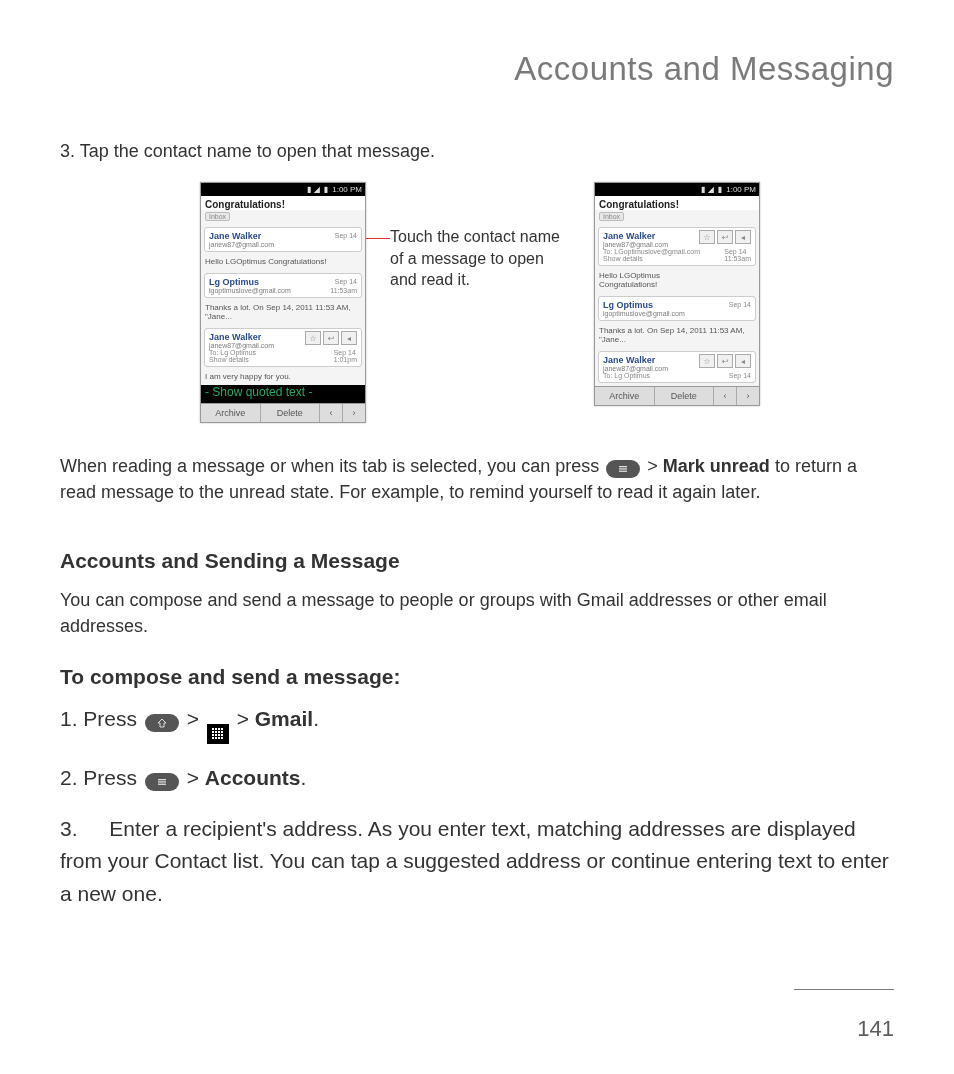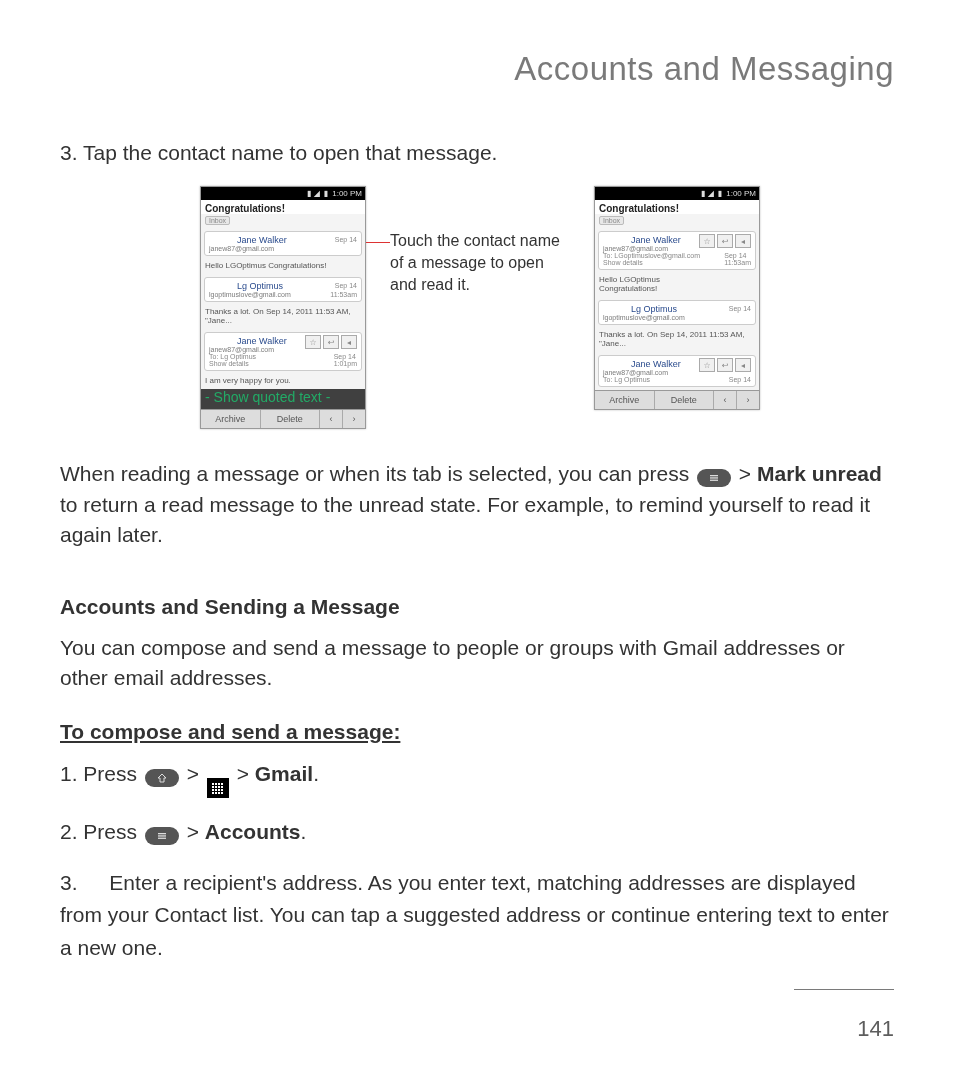--- a/index.html
+++ b/index.html
@@ -17,38 +17,37 @@
   }
   .section-title{
     font-size:33px;
     color:#7a7a7a;
     font-weight:400;
     text-align:right;
     margin:10px 0 50px 0;
     letter-spacing:.5px;
   }
   .body-text{
-    font-size:21px;
+    font-size:18px;
     line-height:1.45;
     color:#333;
     margin:0 0 18px 0;
   }
   .body-text .num{display:inline;}
   .sub-head{
     font-size:21px;
     font-weight:700;
     color:#333;
     margin:44px 0 14px 0;
   }
   .sub-head2{
     font-size:21px;
     font-weight:700;
     color:#333;
     margin:26px 0 14px 0;
-    text-decoration:underline;
   }
   .step{
     font-size:21px;
     line-height:1.55;
     margin:0 0 18px 0;
     display:block;
   }
   .step .indent{
     display:block;
     margin-left:26px;
@@ -128,40 +127,40 @@
 
   
   .card{
     margin:3px 3px;
     background:#fff;
     border:1px solid #ccc;
     border-radius:3px;
     padding:3px 4px;
     position:relative;
   }
-  .card .name{color:#2a4b8d;font-weight:400;margin-left:28px;}
+  .card .name{color:#2a4b8d;font-weight:700;}
   .card .mail{color:#7b7b7b;font-size:7px;}
   .card .date{color:#888;font-size:7px;position:absolute;right:4px;top:3px;text-align:right;line-height:9px;}
   .card .mini{color:#888;font-size:7px;}
   .card .btns{position:absolute;right:4px;top:2px;display:flex;gap:2px;}
   .tiny-btn{
     width:14px;height:12px;
     background:#f0f0f0;border:1px solid #aaa;
     display:inline-flex;align-items:center;justify-content:center;
     font-size:8px;color:#888;
   }
   .preview{
     font-size:8px;color:#555;
     padding:2px 4px 4px 4px;
     background:#f4f4f4;
   }
   .quoted{
-    font-size:14px;color:#2a6;
+    font-size:12px;color:#2a6;
     padding:0 4px 4px 4px;
-    background:#404040;
+    background:#000000;
   }
   .toolbar{
     display:flex;
     border-top:1px solid #999;
     background:#ddd;
   }
   .toolbar .tb{
     flex:1;
     text-align:center;
     font-size:9px;

